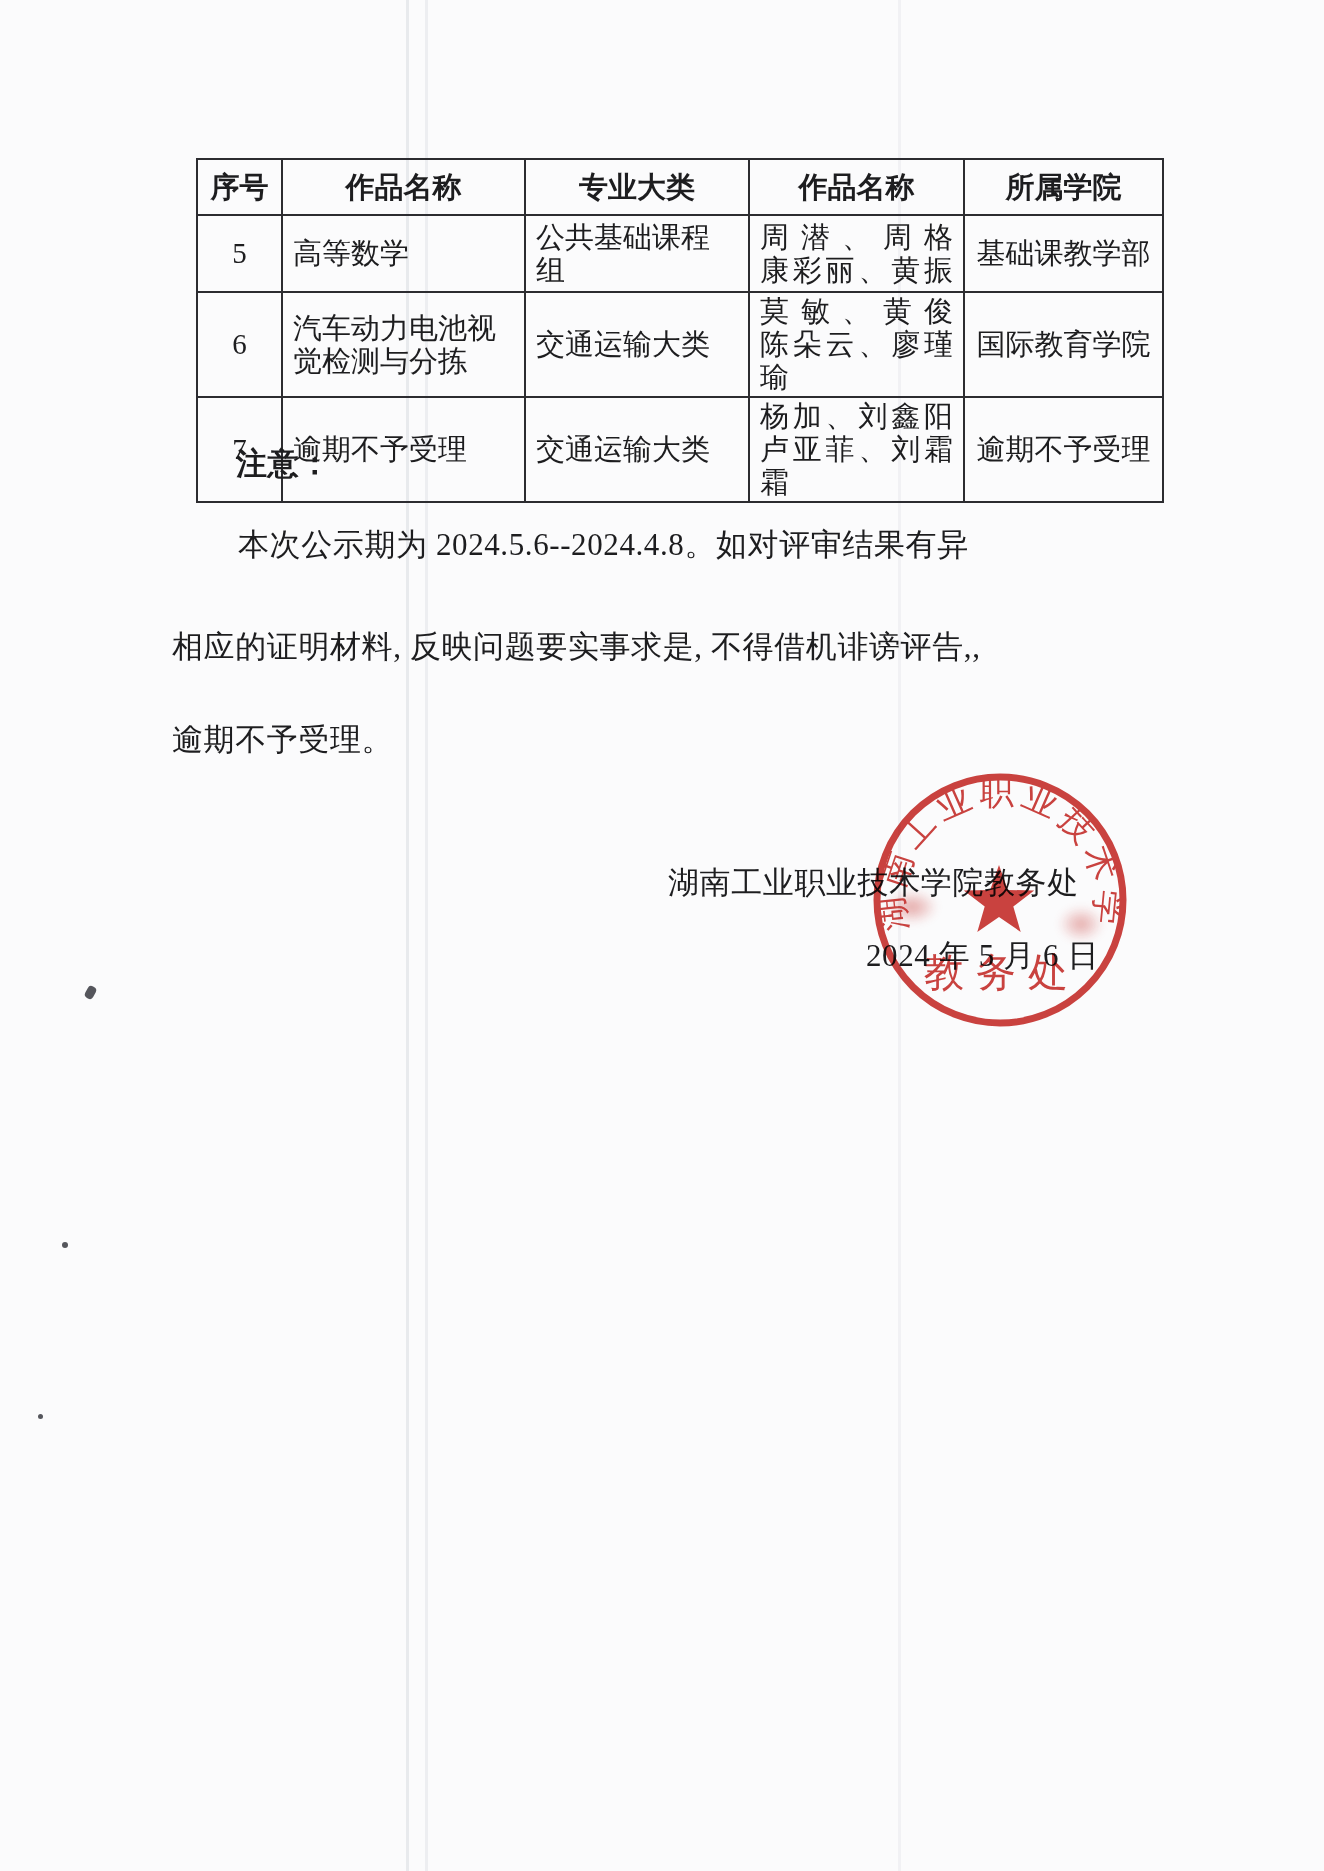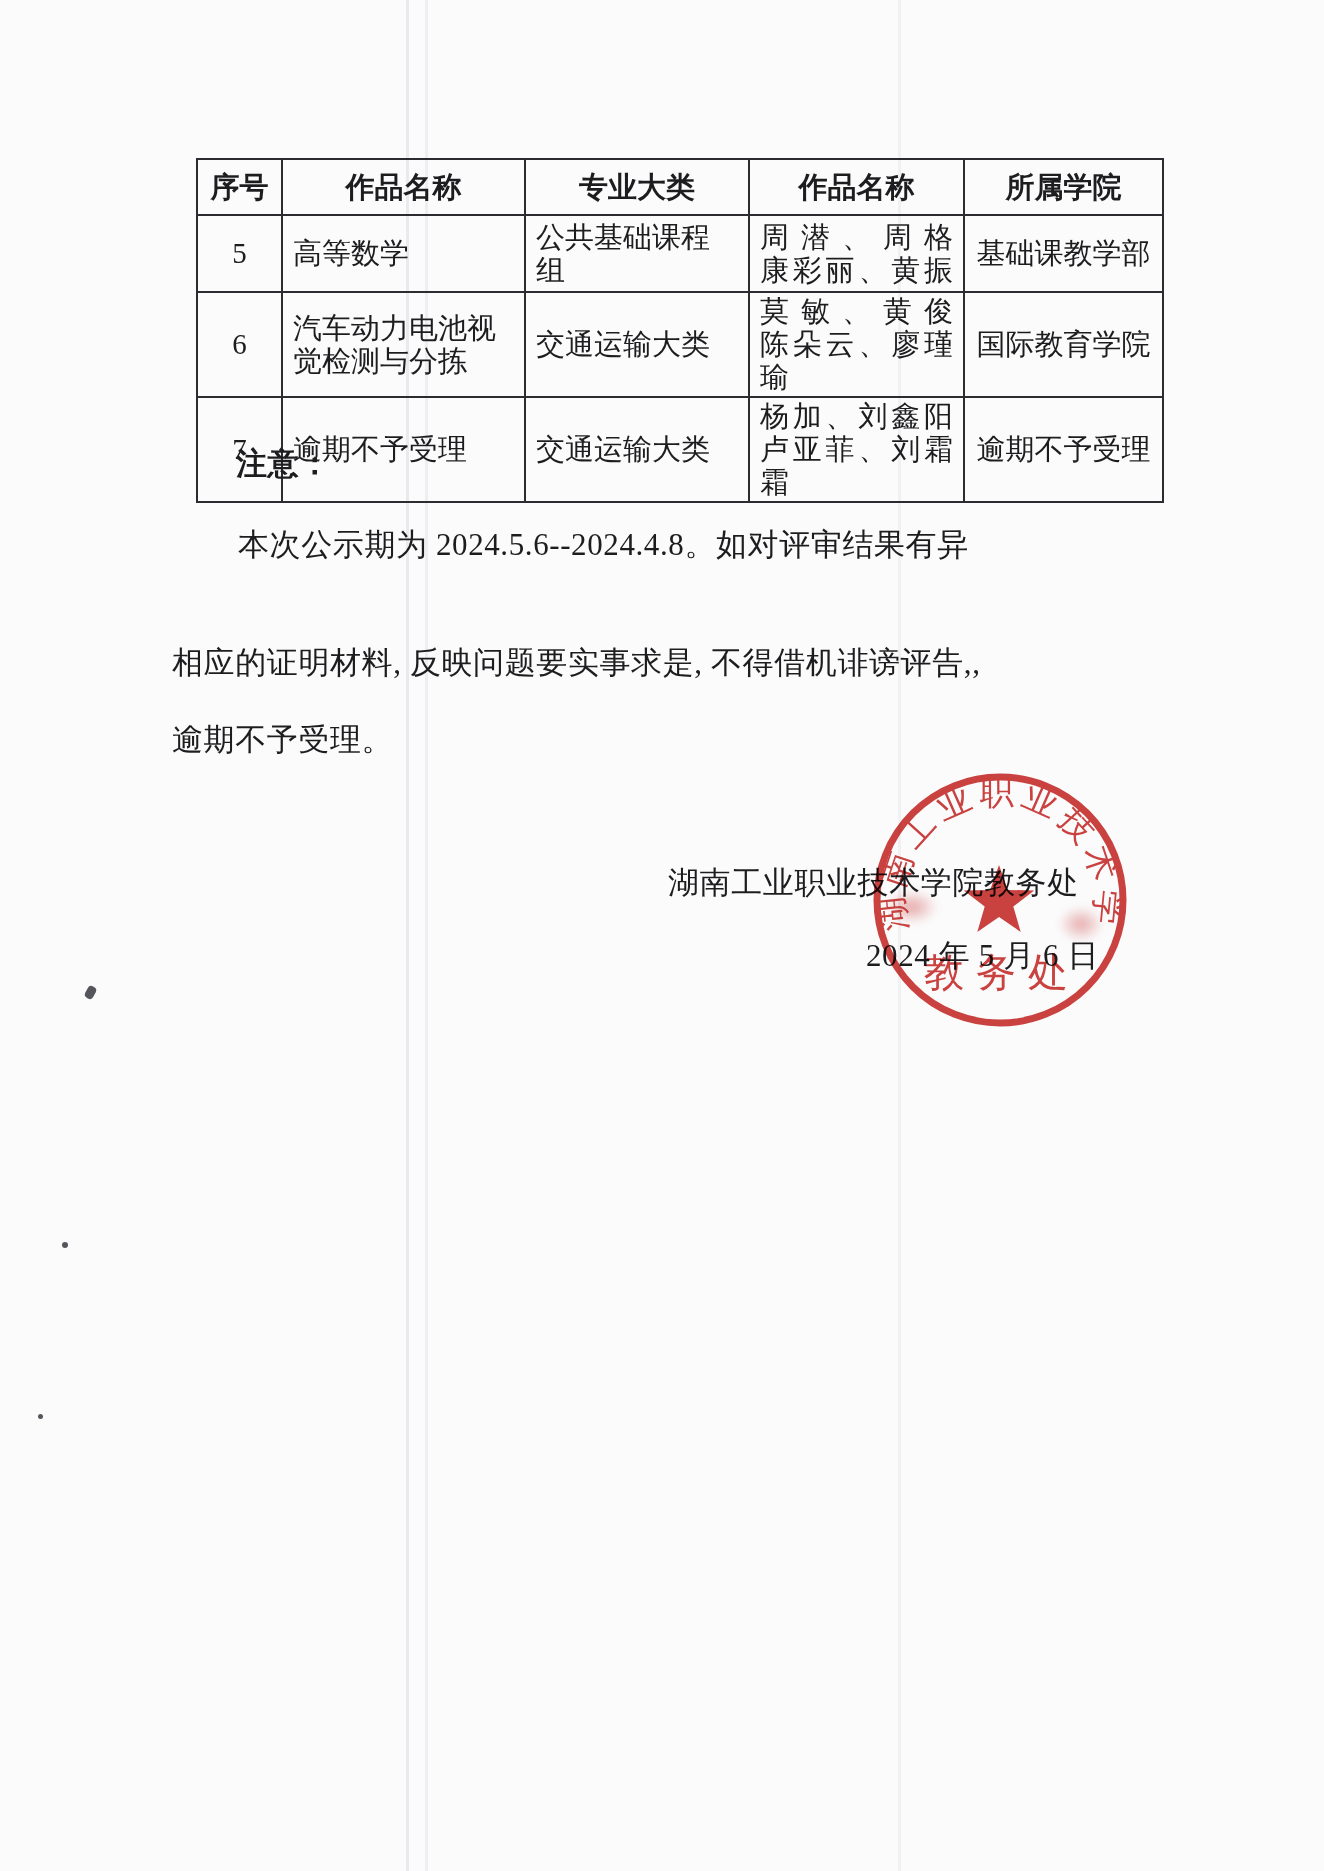--- a/index.html
+++ b/index.html
@@ -45,21 +45,21 @@
   td.no,td.college{text-align:center;}
   td.title,td.cat{text-align:left;padding-left:16px;}
   td.members{padding:2px 12px;}
   td.members .mline{display:block;text-align:justify;text-align-last:justify;}
 
   
   .txt{position:absolute;font-size:31px;letter-spacing:0.6px;white-space:nowrap;}
   .notice-label{left:236px;top:443px;font-weight:bold;}
   .p1{left:238px;top:524px;}
   .p2{left:172px;top:589px;}
-  .p3{left:172px;top:642px;font-family:Liberation Serif, serif;}
+  .p3{left:172px;top:626px;font-family:Liberation Serif, serif;}
   .p4{left:172px;top:719px;}
 
   
   .sig-org{left:668px;top:862px;}
   .sig-date{left:866px;top:935px;}
 
   
   .seal{
     position:absolute;left:868px;top:768px;width:264px;height:264px;
     mix-blend-mode:multiply;opacity:0.93;pointer-events:none;

